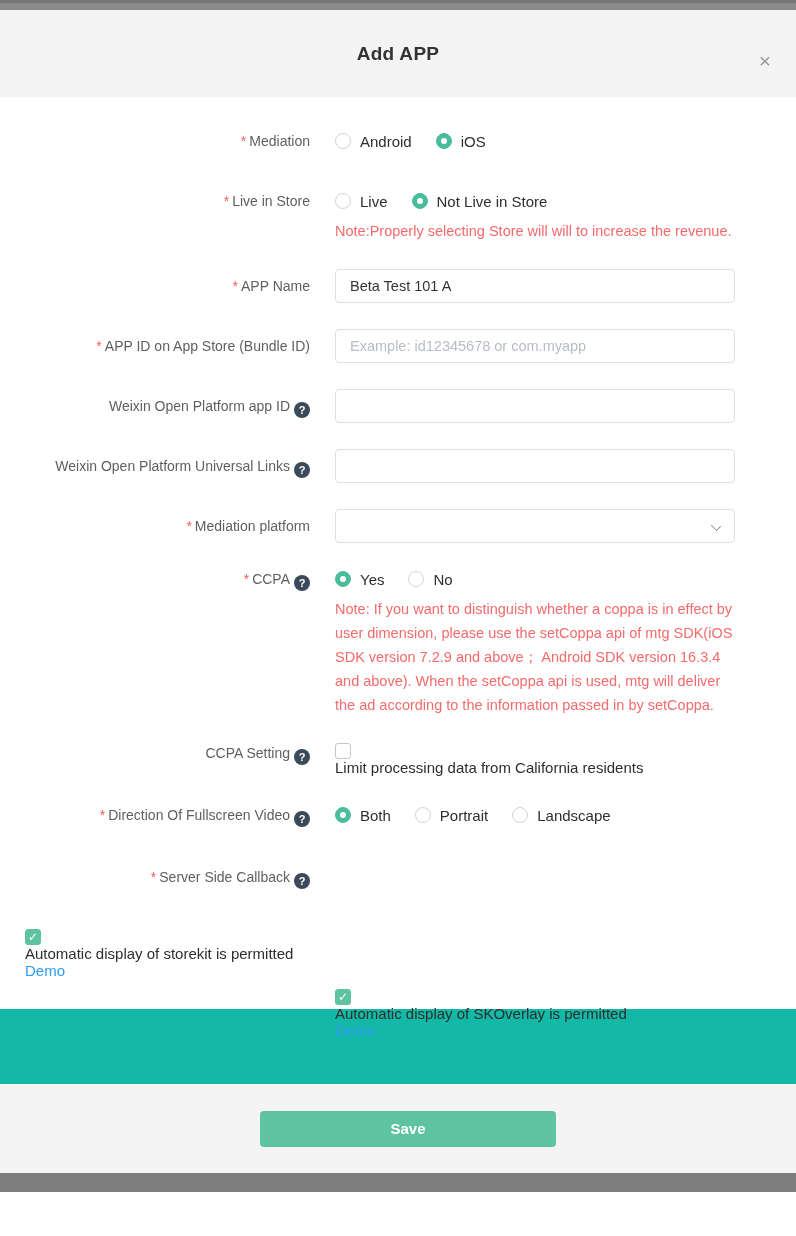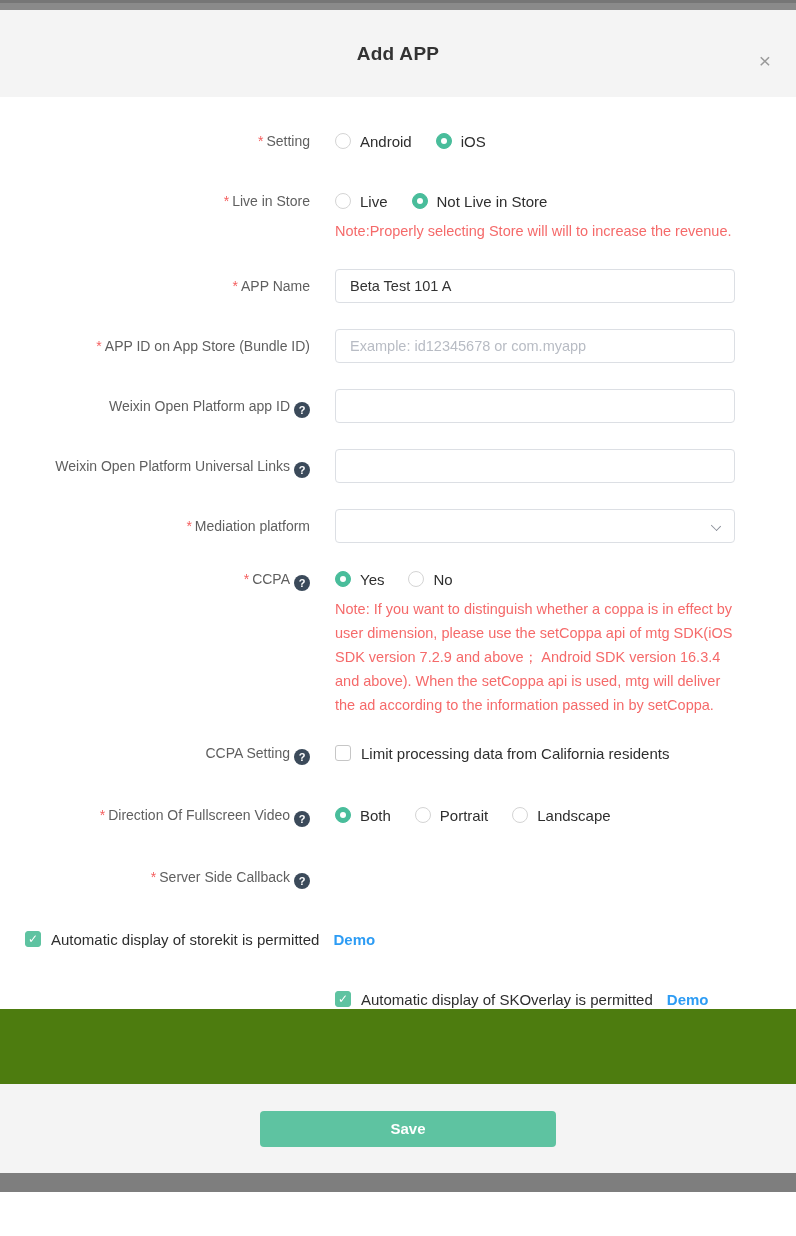--- a/index.html
+++ b/index.html
@@ -13,21 +13,21 @@
   }
   .page-top-bar {
     height: 10px;
     background: #8a8a8a;
     border-top: 3px solid #767676;
   }
   .page-bottom-bar {
     height: 19px;
     background: #7e7e7e;
   }
-  .modal { background: #4d7c0f; }
+  .modal { background: #14b8a6; }
   .modal-header {
     position: relative;
     height: 87px;
     background: #f4f4f4;
     display: flex;
     align-items: center;
     justify-content: center;
   }
   .modal-title {
     font-size: 19px;
@@ -107,21 +107,21 @@
     content: "";
     position: absolute;
     left: 4px; top: 4px;
     width: 6px; height: 6px;
     border-radius: 50%;
     background: #fff;
   }
   .option-text { color: #2e2e2e; font-size: 15px; }
 
   
-  .checkbox-row-inner { display: flex; align-items: center; height: 20px; }
+  .checkbox-row-inner { display: flex; height: 20px; flex-direction: column; }
   .checkbox-box {
     width: 16px; height: 16px;
     border: 1px solid #c6c6c6;
     border-radius: 3px;
     background: #fff;
     margin-right: 10px;
     color: transparent;
     font-size: 12px;
     line-height: 15px;
     text-align: center;
@@ -130,25 +130,23 @@
   }
   .checkbox-box.checked {
     background: #5ec3a1;
     border-color: #5ec3a1;
     color: #fff;
   }
   .checkbox-label { color: #2e2e2e; font-size: 15px; cursor: pointer; }
 
   .demo-link {
     color: #2d9cf4;
-    margin-left: 14px;
     font-size: 15px;
     text-decoration: none;
     cursor: pointer;
-    font-weight: bold;
   }
 
   
   .text-input {
     width: 400px;
     height: 34px;
     border: 1px solid #dcdfe4;
     border-radius: 4px;
     padding: 16px 14px;
     font-size: 14.5px;
@@ -216,21 +214,21 @@
 
   <div class="modal-header">
     <div class="modal-title">Add APP</div>
     <button class="close-btn">×</button>
   </div>
 
   <div class="modal-body">
 
     <div class="form-row mb-radio">
       <div class="row-label">
-        <span class="required-star">*</span><span>Setting</span>
+        <span class="required-star">*</span><span>Mediation</span>
       </div>
       <div class="row-control">
         <div class="radio-group">
           <div class="radio-option">
             <span class="radio-circle"></span>
             <span class="option-text">Android</span>
           </div>
           <div class="radio-option checked">
             <span class="radio-circle"></span>
             <span class="option-text">iOS</span>

